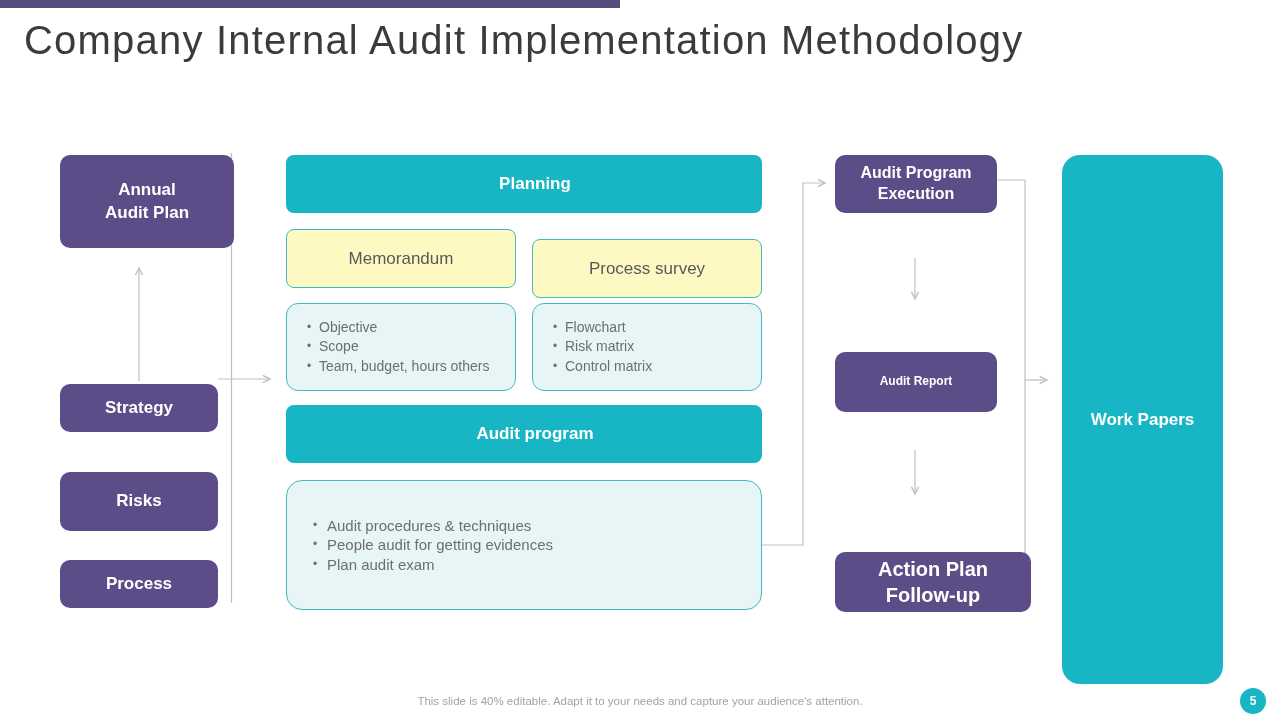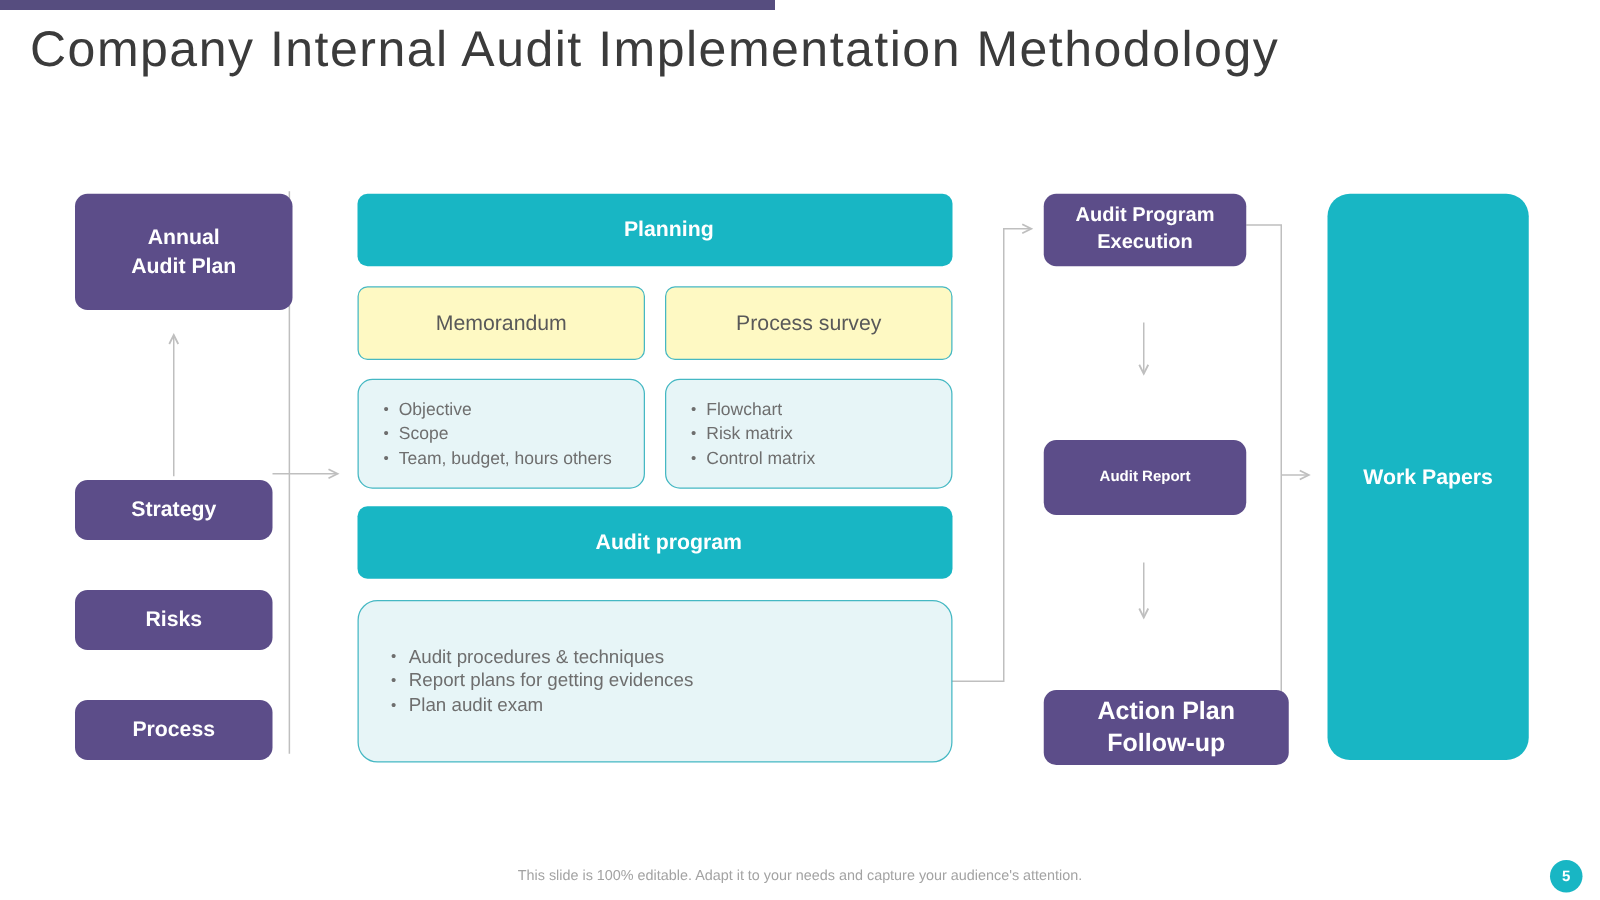--- a/index.html
+++ b/index.html
@@ -63,35 +63,35 @@
     <path d="M915,450 L915,494" marker-end="url(#arr)"></path>
   </svg>
 
   <div class="box purple" style="left:60px;top:155px;width:174px;height:93px;">
     <span>Annual</span>
     <span>Audit Plan</span>
   </div>
   <div class="box purple" style="left:60px;top:384px;width:158px;height:48px;text-align:right;">
     <span>Strategy</span>
   </div>
-  <div class="box purple" style="left:60px;top:472px;width:158px;height:48px;">
+  <div class="box purple" style="left:60px;top:472px;width:158px;height:59px;">
     <span>Risks</span>
   </div>
   <div class="box purple" style="left:60px;top:560px;width:158px;height:48px;">
     <span>Process</span>
   </div>
 
   <div class="box teal-hdr" style="left:286px;top:155px;width:476px;height:58px;">
     <span>Planning</span>
   </div>
 
   <div class="box mint-label" style="left:286px;top:229px;width:230px;height:59px;">
     <span>Memorandum</span>
   </div>
-  <div class="box mint-label" style="left:532px;top:229px;width:230px;height:59px;">
+  <div class="box mint-label" style="left:532px;top:239px;width:230px;height:59px;">
     <span>Process survey</span>
   </div>
 
   <div class="box mint-list" style="left:286px;top:303px;width:230px;height:88px;">
     <ul class="blist">
       <li>
           <span class="dot">•</span>
           <span>Objective</span>
         </li>
       <li>
@@ -126,43 +126,43 @@
   </div>
 
   <div class="box mint-list biglist" style="left:286px;top:480px;width:476px;height:130px;">
     <ul class="blist large">
       <li>
           <span class="dot">•</span>
           <span>Audit procedures &amp; techniques</span>
         </li>
       <li>
           <span class="dot">•</span>
-          <span>Report plans for getting evidences</span>
+          <span>People audit for getting evidences</span>
         </li>
       <li>
           <span class="dot">•</span>
           <span>Plan audit exam</span>
         </li>
     </ul>
   </div>
 
   <div class="box purple" style="left:835px;top:155px;width:162px;height:58px;font-size:16px;">
     <span>Audit Program</span>
     <span>Execution</span>
   </div>
   <div class="box purple" style="left:835px;top:352px;width:162px;height:60px;font-size:12px;">
     <span>Audit Report</span>
   </div>
   <div class="box purple" style="left:835px;top:552px;width:196px;height:60px;font-size:20px;">
     <span>Action Plan</span>
     <span>Follow-up</span>
   </div>
 
-  <div class="box workpapers" style="left:1062px;top:155px;width:161px;height:453px;">
+  <div class="box workpapers" style="left:1062px;top:155px;width:161px;height:529px;">
     <span>Work Papers</span>
   </div>
 
-  <div class="footer">This slide is 100% editable. Adapt it to your needs and capture your audience's attention.</div>
+  <div class="footer">This slide is 40% editable. Adapt it to your needs and capture your audience's attention.</div>
   <div class="pagenum">
     <span>5</span>
   </div>
 
 </div>
 
 </body></html>

